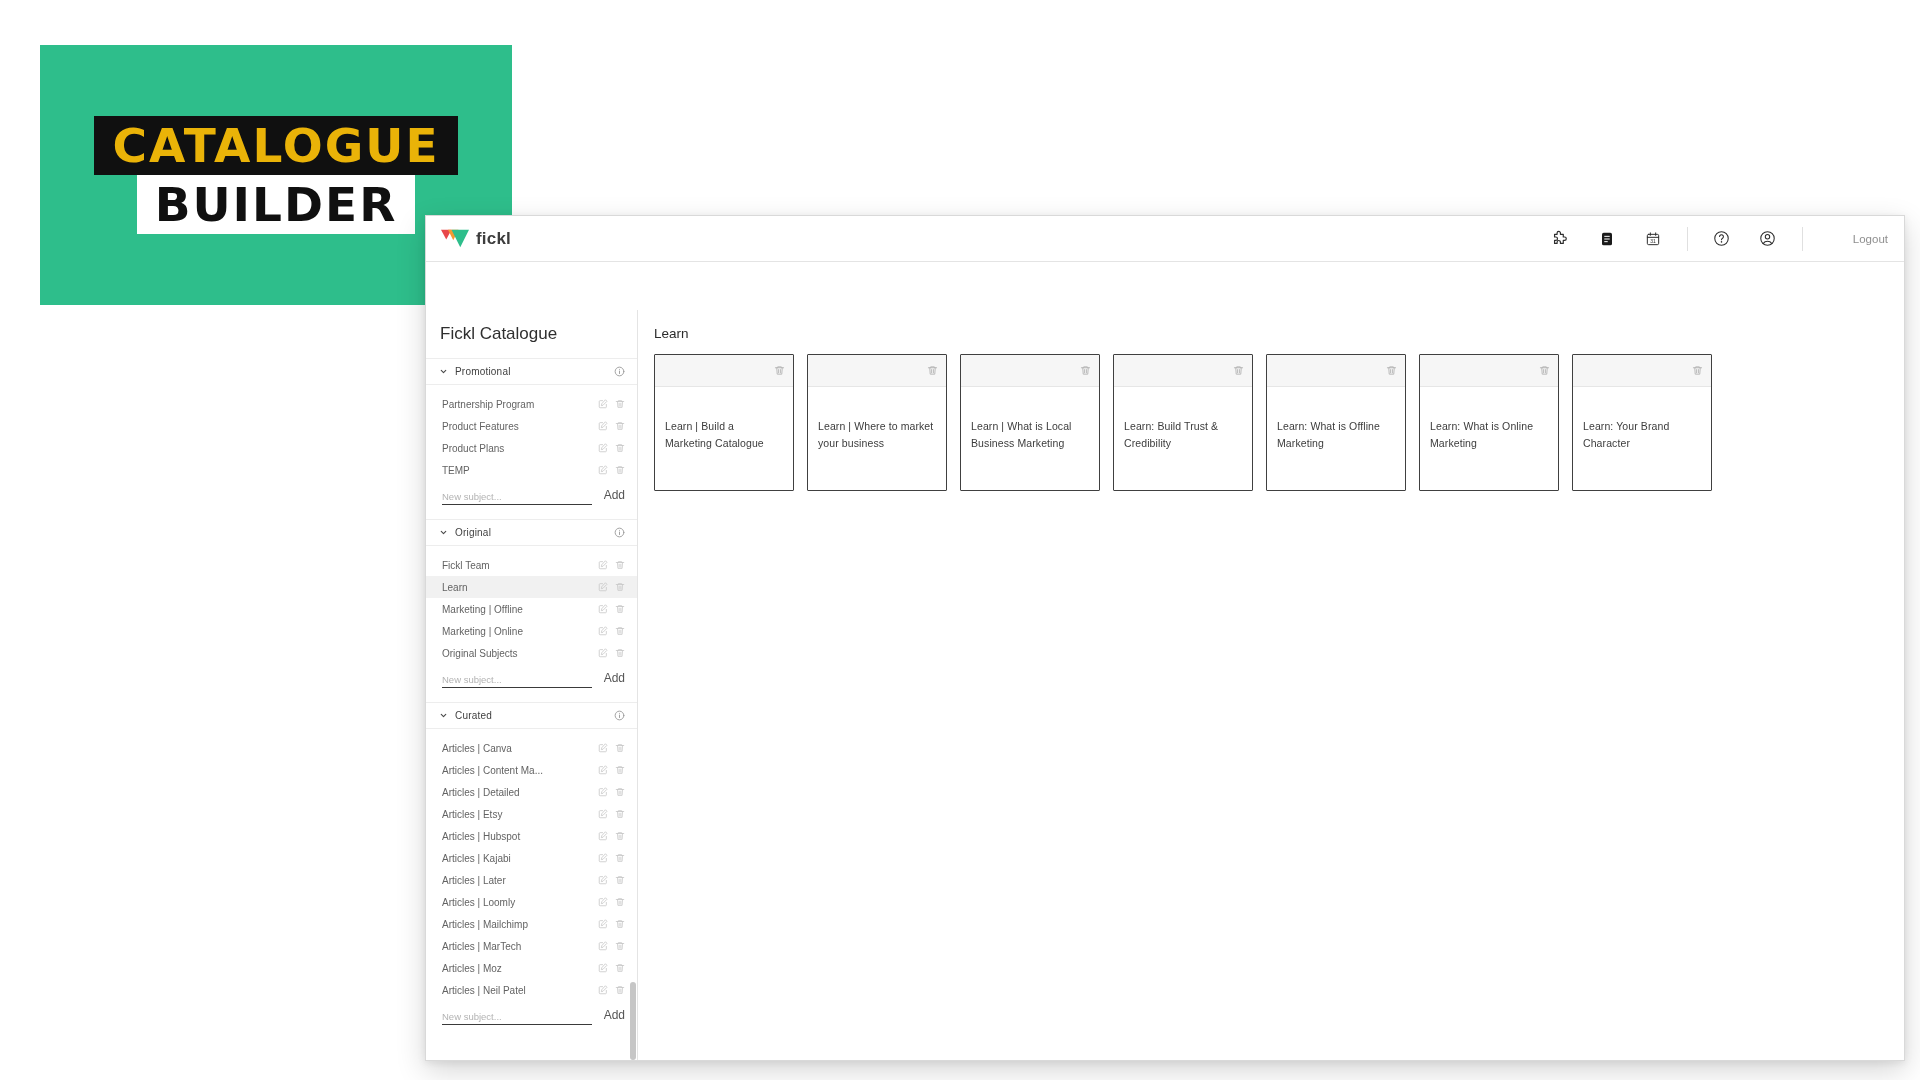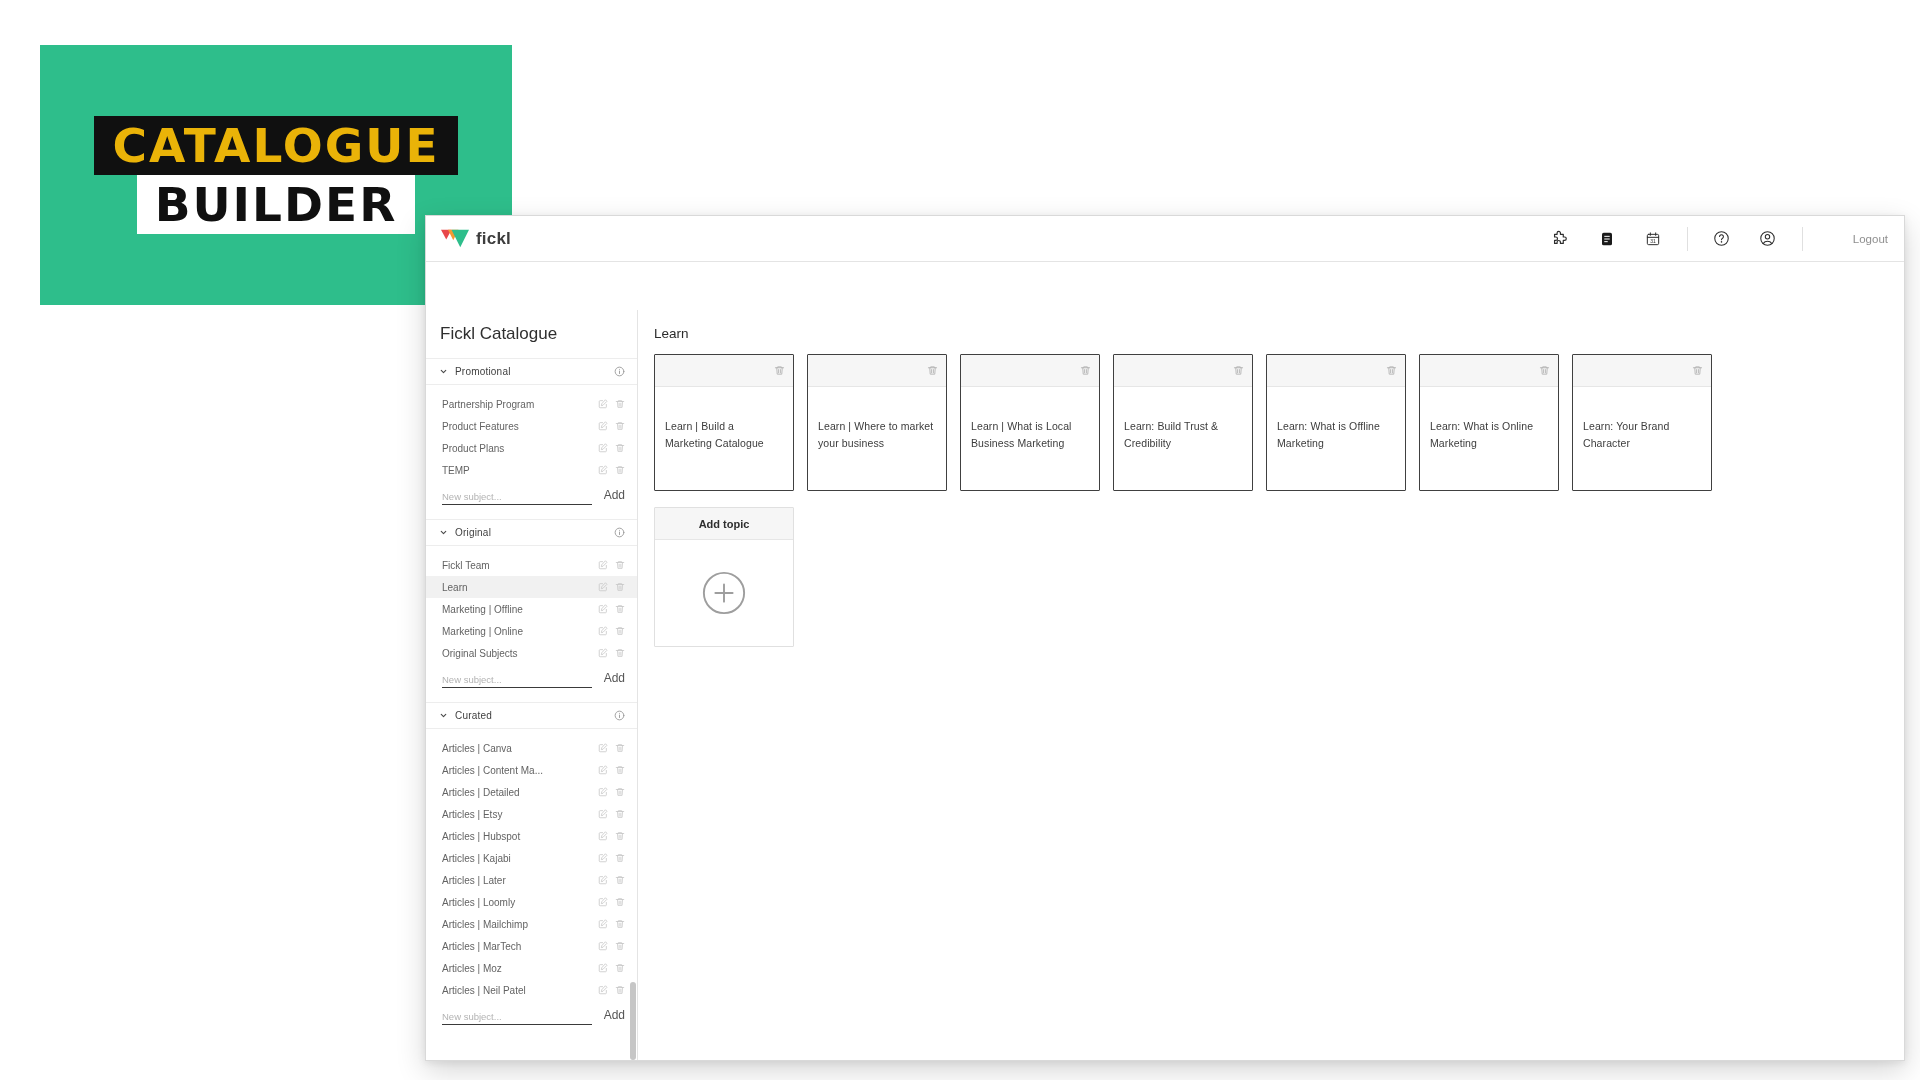--- a/index.html
+++ b/index.html
@@ -726,26 +726,16 @@
                   <path d="M8 6V4h8v2"></path>
                   <path d="M6 6l1 14h10l1-14"></path>
                   <line x1="10" y1="10" x2="10" y2="17"></line>
                   <line x1="14" y1="10" x2="14" y2="17"></line>
                 </svg>
               </span>
             </div>
             <div class="card-body">Learn: Your Brand Character</div>
           </div>
         </div>
-      <div class="add-card">
-        <div class="add-card-head">Add topic</div>
-        <div class="add-card-body">
-          <svg viewBox="0 0 48 48" width="46" height="46" fill="none" stroke="#9e9e9e" stroke-width="2" stroke-linecap="round">
-            <circle cx="24" cy="24" r="21"></circle>
-            <line x1="24" y1="15" x2="24" y2="33"></line>
-            <line x1="15" y1="24" x2="33" y2="24"></line>
-          </svg>
-        </div>
-      </div>
     </main>
 
   </div>
 </div>
 
 </body></html>

